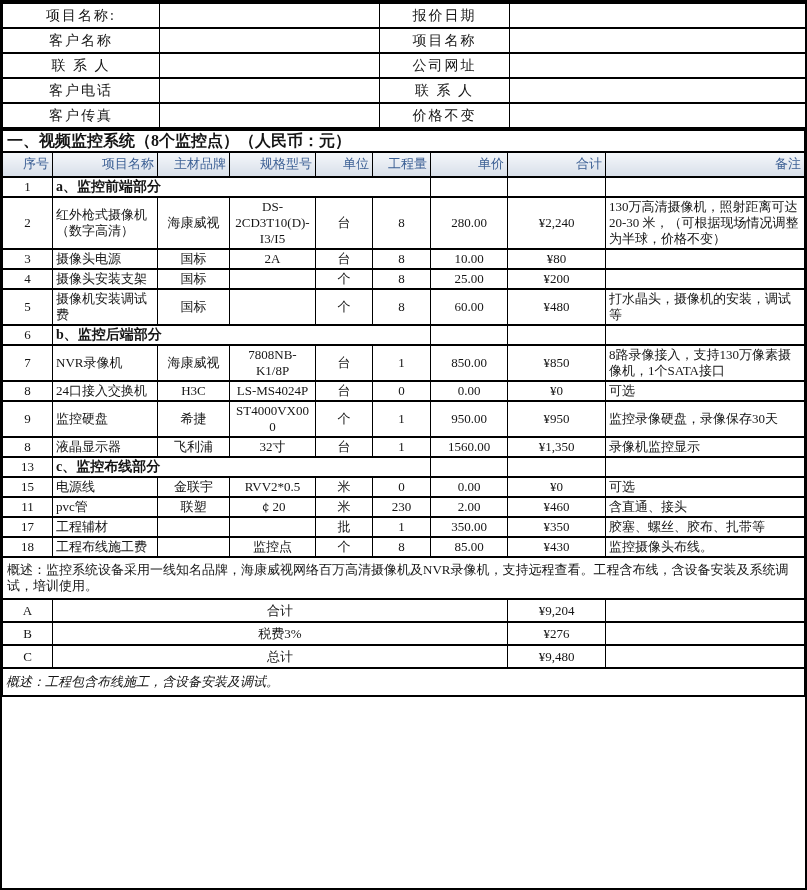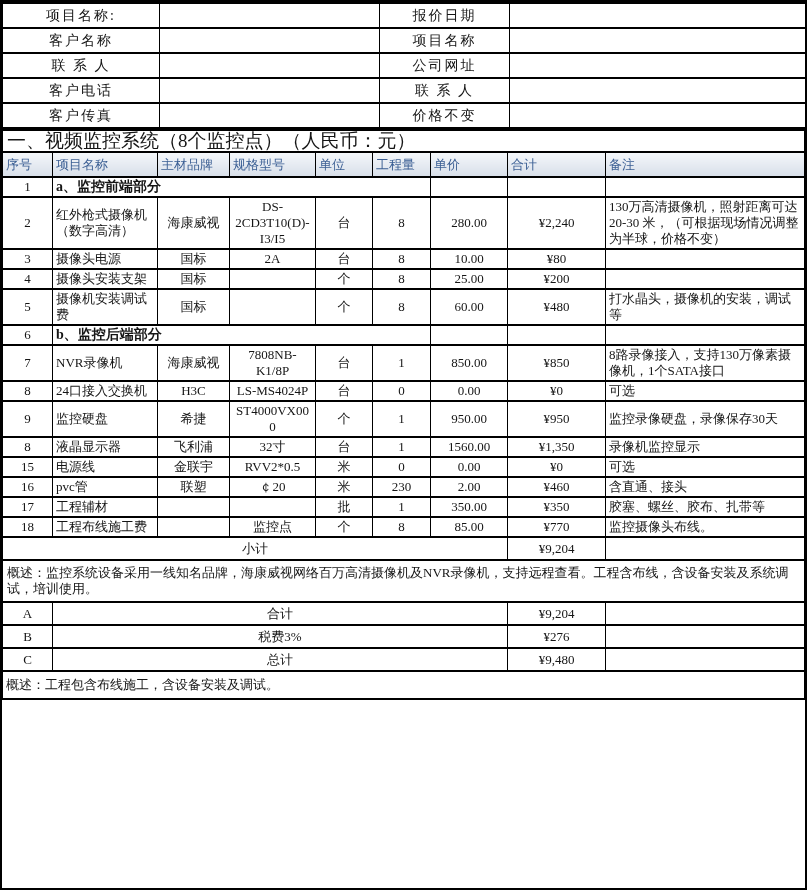--- a/index.html
+++ b/index.html
@@ -11,32 +11,33 @@
   table { border-collapse:collapse; width:100%; table-layout:fixed; }
   td {
     border:1px solid #000; border-top:2px solid #000; border-bottom:2px solid #000;
     padding:1px 3px; font-size:13px; line-height:16px; vertical-align:middle;
     word-break:break-word; overflow:hidden;
   }
   .top td { height:21px; font-size:14px; }
   .top .lbl { text-align:center; letter-spacing:2px; }
   .c { text-align:center; }
   .l { text-align:left; }
-  .title-cell { font-weight:normal; font-size:19px; height:18px; padding-left:4px; }
+  .title-cell { font-weight:bold; font-size:16px; height:18px; padding-left:4px; }
   .hd {
-    text-align:left; height:21px;
+    text-align:right; height:21px;
     color:var(--hdc,#3b5f94);
     background:linear-gradient(to bottom, var(--hbt,#f4f7fa), var(--hbb,#d8dfe9));
+    font-family:Liberation Mono, monospace;
   }
   .section-name { font-weight:bold; font-size:14px; }
   .item td { min-height:20px; }
   .subt { height:19px; }
   .ov { height:36px; vertical-align:middle; padding:2px 4px; }
   .sum-row td { height:19px; }
-  .note2 { height:24px; vertical-align:middle; }
+  .note2 { height:24px; vertical-align:middle;font-style:italic; }
 </style>
 </head>
 <body>
 
 <div class="page">
 
   <table class="top">
     <colgroup>
       <col style="width:157px">
         <col style="width:220px">
@@ -199,33 +200,40 @@
           <td class="c">8</td>
           <td class="l">液晶显示器</td>
           <td class="c">飞利浦</td>
           <td class="c">32寸</td>
           <td class="c">台</td>
           <td class="c">1</td>
           <td class="c">1560.00</td>
           <td class="c">¥1,350</td>
           <td class="l">录像机监控显示</td>
         </tr>
+        <tr>
+          <td class="c">13</td>
+          <td class="l section-name" colspan="5">c、监控布线部分</td>
+          <td class="c"></td>
+          <td class="c"></td>
+          <td class="l"></td>
+        </tr>
         <tr class="item">
           <td class="c">15</td>
           <td class="l">电源线</td>
           <td class="c">金联宇</td>
           <td class="c">RVV2*0.5</td>
           <td class="c">米</td>
           <td class="c">0</td>
           <td class="c">0.00</td>
           <td class="c">¥0</td>
           <td class="l">可选</td>
         </tr>
         <tr class="item">
-          <td class="c">16</td>
+          <td class="c">11</td>
           <td class="l">pvc管</td>
           <td class="c">联塑</td>
           <td class="c">￠20</td>
           <td class="c">米</td>
           <td class="c">230</td>
           <td class="c">2.00</td>
           <td class="c">¥460</td>
           <td class="l">含直通、接头</td>
         </tr>
         <tr class="item">
@@ -240,27 +248,22 @@
           <td class="l">胶塞、螺丝、胶布、扎带等</td>
         </tr>
         <tr class="item">
           <td class="c">18</td>
           <td class="l">工程布线施工费</td>
           <td class="c"></td>
           <td class="c">监控点</td>
           <td class="c">个</td>
           <td class="c">8</td>
           <td class="c">85.00</td>
-          <td class="c">¥770</td>
+          <td class="c">¥430</td>
           <td class="l">监控摄像头布线。</td>
-        </tr>
-        <tr>
-          <td class="c subt" colspan="7">小计</td>
-          <td class="c">¥9,204</td>
-          <td class="l"></td>
         </tr>
         <tr>
           <td class="l ov" colspan="9">概述：监控系统设备采用一线知名品牌，海康威视网络百万高清摄像机及NVR录像机，支持远程查看。工程含布线，含设备安装及系统调试，培训使用。</td>
         </tr>
         <tr class="sum-row">
           <td class="c">A</td>
           <td class="c" colspan="6">合计</td>
           <td class="c">¥9,204</td>
           <td class="l"></td>
         </tr>

